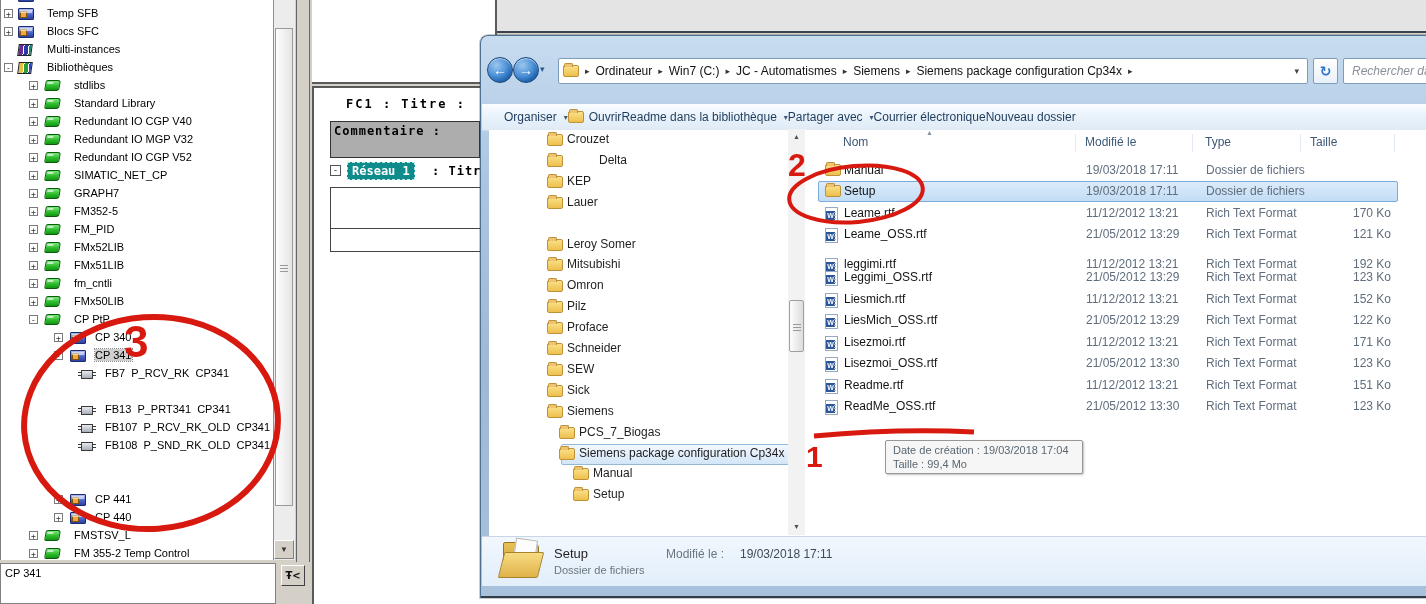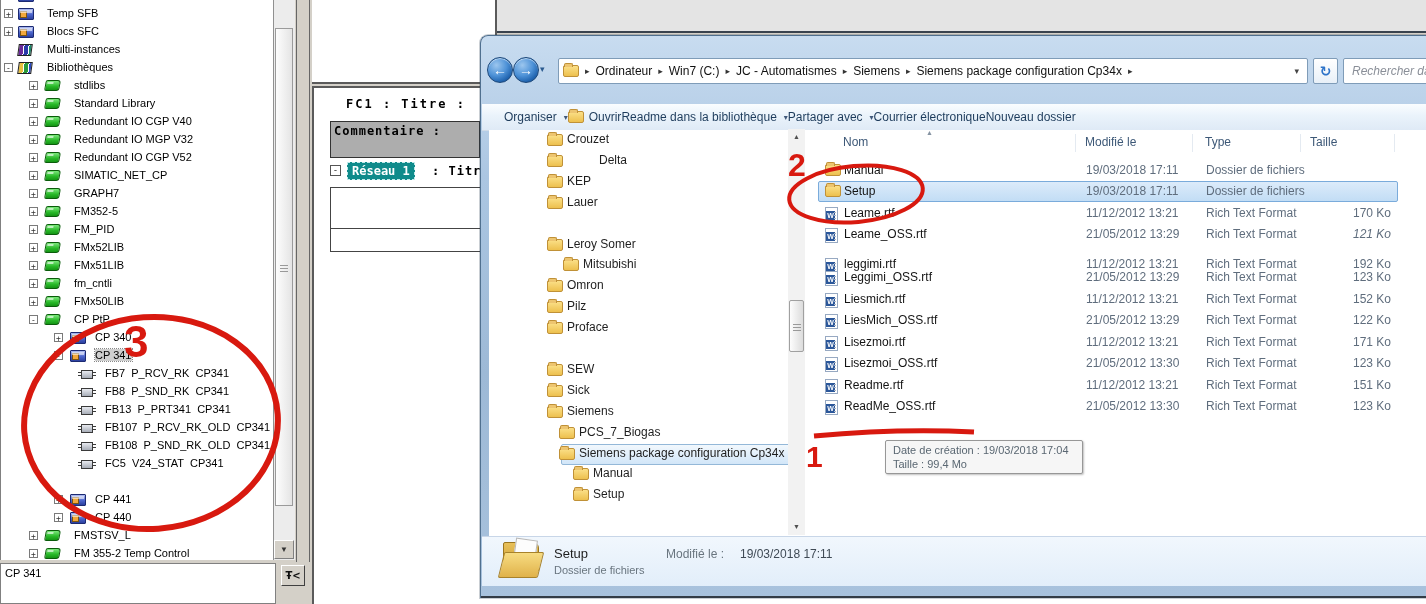--- a/index.html
+++ b/index.html
@@ -228,39 +228,31 @@
       </div>
       <div class="trow" style="top: 347px;">
         <span class="exp" style="left: 53px;">-</span>
         <span class="tico s7-blockfolder" style="left: 69px;"></span>
         <span class="tlabel tsel" style="left: 94px;">CP 341</span>
       </div>
       <div class="trow" style="top: 365px;">
         <span class="tico s7-fb" style="left: 80px;"></span>
         <span class="tlabel" style="left: 104px;">FB7  P_RCV_RK  CP341</span>
       </div>
-      <div class="trow" style="top: 383px;">
-        <span class="tico s7-fb" style="left: 80px;"></span>
-        <span class="tlabel" style="left: 104px;">FB8  P_SND_RK  CP341</span>
-      </div>
       <div class="trow" style="top: 401px;">
         <span class="tico s7-fb" style="left: 80px;"></span>
         <span class="tlabel" style="left: 104px;">FB13  P_PRT341  CP341</span>
       </div>
       <div class="trow" style="top: 419px;">
         <span class="tico s7-fb" style="left: 80px;"></span>
         <span class="tlabel" style="left: 104px;">FB107  P_RCV_RK_OLD  CP341</span>
       </div>
       <div class="trow" style="top: 437px;">
         <span class="tico s7-fb" style="left: 80px;"></span>
         <span class="tlabel" style="left: 104px;">FB108  P_SND_RK_OLD  CP341</span>
-      </div>
-      <div class="trow" style="top: 455px;">
-        <span class="tico s7-fb" style="left: 80px;"></span>
-        <span class="tlabel" style="left: 104px;">FC5  V24_STAT  CP341</span>
       </div>
       <div class="trow" style="top: 491px;">
         <span class="exp" style="left: 53px;">+</span>
         <span class="tico s7-blockfolder" style="left: 69px;"></span>
         <span class="tlabel" style="left: 94px;">CP 441</span>
       </div>
       <div class="trow" style="top: 509px;">
         <span class="exp" style="left: 53px;">+</span>
         <span class="tico s7-blockfolder" style="left: 69px;"></span>
         <span class="tlabel" style="left: 94px;">CP 440</span>
@@ -362,35 +354,39 @@
         <span style="left: 79px; white-space: nowrap;">KEP</span>
       </div>
       <div class="navrow" style="top: 192.7px; left: 0px; width: 300px;">
         <span class="i-folder ni" style="left: 59px;"></span>
         <span style="left: 79px; white-space: nowrap;">Lauer</span>
       </div>
       <div class="navrow" style="top: 234.5px; left: 0px; width: 300px;">
         <span class="i-folder ni" style="left: 59px;"></span>
         <span style="left: 79px; white-space: nowrap;">Leroy Somer</span>
       </div>
-      <div class="navrow" style="top: 255.4px; left: 16px; width: 300px; text-align: center;">
+      <div class="navrow" style="top: 255.4px; left: 0px; width: 300px; text-align: center;">
         <span class="i-folder ni" style="left: 59px;"></span>
         <span style="left: 79px; white-space: nowrap;">Mitsubishi</span>
       </div>
       <div class="navrow" style="top: 297.2px; left: 0px; width: 300px;">
         <span class="i-folder ni" style="left: 59px;"></span>
         <span style="left: 79px; white-space: nowrap;">Pilz</span>
       </div>
       <div class="navrow" style="top: 276.3px; left: 0px; width: 300px;">
         <span class="i-folder ni" style="left: 59px;"></span>
         <span style="left: 79px; white-space: nowrap;">Omron</span>
       </div>
       <div class="navrow" style="top: 318.1px; left: 0px; width: 300px;">
         <span class="i-folder ni" style="left: 59px;"></span>
         <span style="left: 79px; white-space: nowrap;">Proface</span>
+      </div>
+      <div class="navrow" style="top: 339px; left: 0px; width: 300px;">
+        <span class="i-folder ni" style="left: 59px;"></span>
+        <span style="left: 79px; white-space: nowrap;">Schneider</span>
       </div>
       <div class="navrow" style="top: 359.9px; left: 0px; width: 300px;">
         <span class="i-folder ni" style="left: 59px;"></span>
         <span style="left: 79px; white-space: nowrap;">SEW</span>
       </div>
       <div class="navrow" style="top: 380.8px; left: 0px; width: 300px;">
         <span class="i-folder ni" style="left: 59px;"></span>
         <span style="left: 79px; white-space: nowrap;">Sick</span>
       </div>
       <div class="navrow" style="top: 401.7px; left: 0px; width: 300px;">
@@ -451,21 +447,21 @@
         <span class="fname" style="left: 25px;">Leame.rtf</span>
         <span class="fmeta" style="left: 267px;">11/12/2012 13:21</span>
         <span class="fmeta" style="left: 387px;">Rich Text Format</span>
         <span class="fmeta fsize" style="left: 450px;">170 Ko</span>
       </div>
       <div class="frow" style="top: 224.35px;">
         <span class="fi i-rtf" style="left: 6px;"></span>
         <span class="fname" style="left: 25px;">Leame_OSS.rtf</span>
         <span class="fmeta" style="left: 267px;">21/05/2012 13:29</span>
         <span class="fmeta" style="left: 387px;">Rich Text Format</span>
-        <span class="fmeta fsize" style="left: 450px; font-style: italic;">121 Ko</span>
+        <span class="fmeta fsize" style="left: 450px;">121 Ko</span>
       </div>
       <div class="frow" style="top: 254px;">
         <span class="fi i-rtf" style="left: 6px;"></span>
         <span class="fname" style="left: 25px;">leggimi.rtf</span>
         <span class="fmeta" style="left: 267px;">11/12/2012 13:21</span>
         <span class="fmeta" style="left: 387px;">Rich Text Format</span>
         <span class="fmeta fsize" style="left: 450px;">192 Ko</span>
       </div>
       <div class="frow" style="top: 267.25px;">
         <span class="fi i-rtf" style="left: 6px;"></span>

